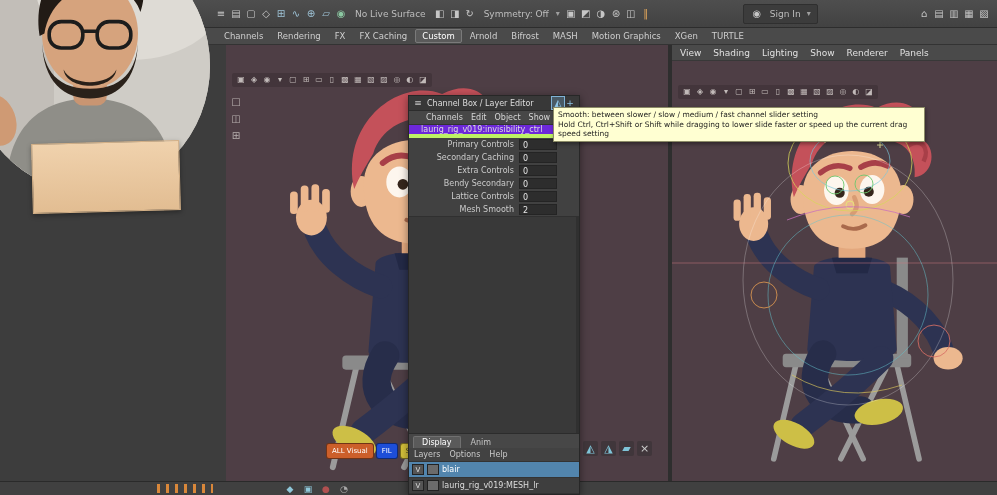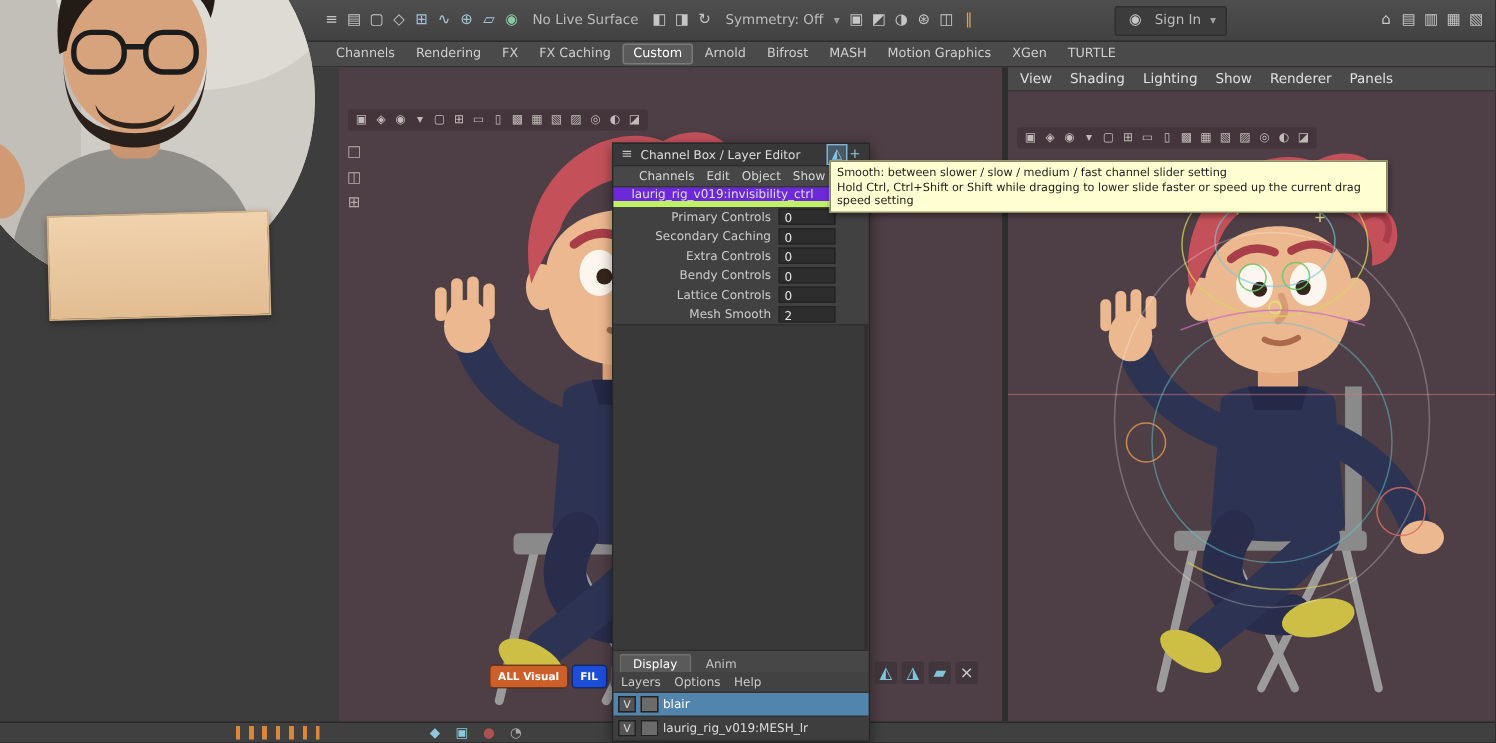--- a/index.html
+++ b/index.html
@@ -73,21 +73,21 @@
   .cbox{width:12px;height:11px;background:#6b6b6b;border:1px solid #222}
   .lname{color:#ddd;font-size:8px;white-space:nowrap;overflow:hidden}
 
   
   .tooltip{position:absolute;left:553px;top:107px;width:372px;background:#ffffd2;border:1px solid #8b8b66;
            color:#1d1d1d;font-size:7.5px;line-height:9.5px;padding:2px 4px;z-index:40;box-shadow:1px 2px 4px rgba(0,0,0,.4)}
 
   
   .picker{position:absolute;left:326px;top:443px;display:flex;align-items:flex-start;gap:2px;z-index:25}
   .pbtn{display:inline-flex;align-items:center;justify-content:center;height:16px;padding:0 5px;
-        border-radius:3px;font-size:7px;font-weight:bold;color:#fff;border:1px solid rgba(0,0,0,.45);cursor:pointer}
+        border-radius:3px;font-size:7px;font-weight:normal;color:#fff;border:1px solid rgba(0,0,0,.45);cursor:pointer}
   .pbtn.orange{background:#cc5f2a}
   .pbtn.green{background:#1d4ed8}
   .pbtn.yellow{background:#d3bf3a;color:#3a3417}
 
   
   .minibar{position:absolute;left:583px;top:441px;display:flex;gap:3px;z-index:31}
   .minibar .icon{min-width:15px;height:15px;font-size:11px;background:rgba(40,40,40,.35);border-radius:2px}
 
   
   .bottombar{position:absolute;left:0;bottom:0;width:997px;height:14px;background:#404040;border-top:1px solid #2a2a2a}
@@ -315,21 +315,21 @@
       </div>
       <div class="ch-row">
         <span class="ch-label">Secondary Caching</span>
         <span class="ch-val">0</span>
       </div>
       <div class="ch-row">
         <span class="ch-label">Extra Controls</span>
         <span class="ch-val">0</span>
       </div>
       <div class="ch-row">
-        <span class="ch-label">Bendy Controls</span>
+        <span class="ch-label">Bendy Secondary</span>
         <span class="ch-val">0</span>
       </div>
       <div class="ch-row">
         <span class="ch-label">Lattice Controls</span>
         <span class="ch-val">0</span>
       </div>
       <div class="ch-row">
         <span class="ch-label">Mesh Smooth</span>
         <span class="ch-val">2</span>
       </div>

